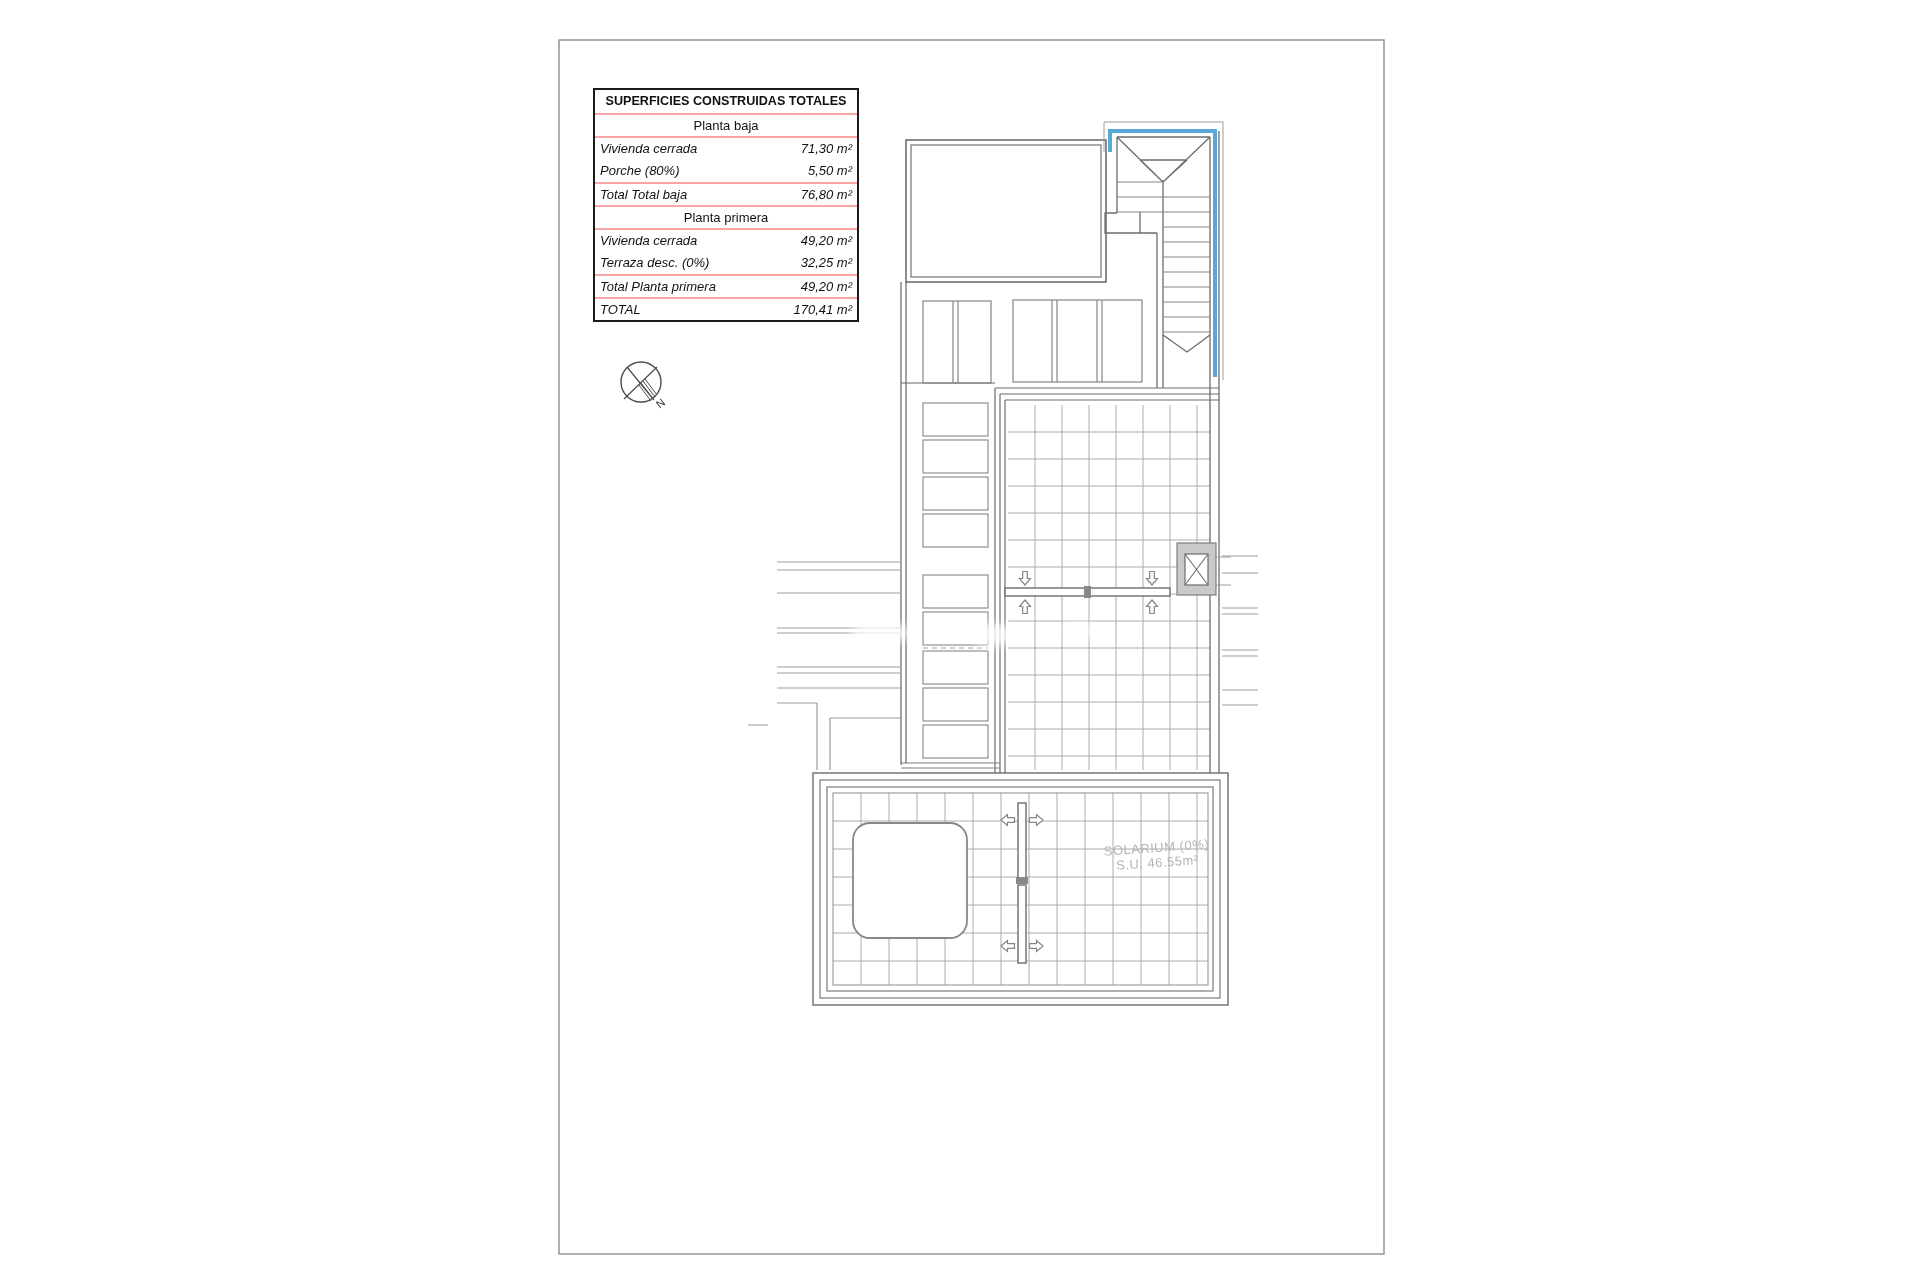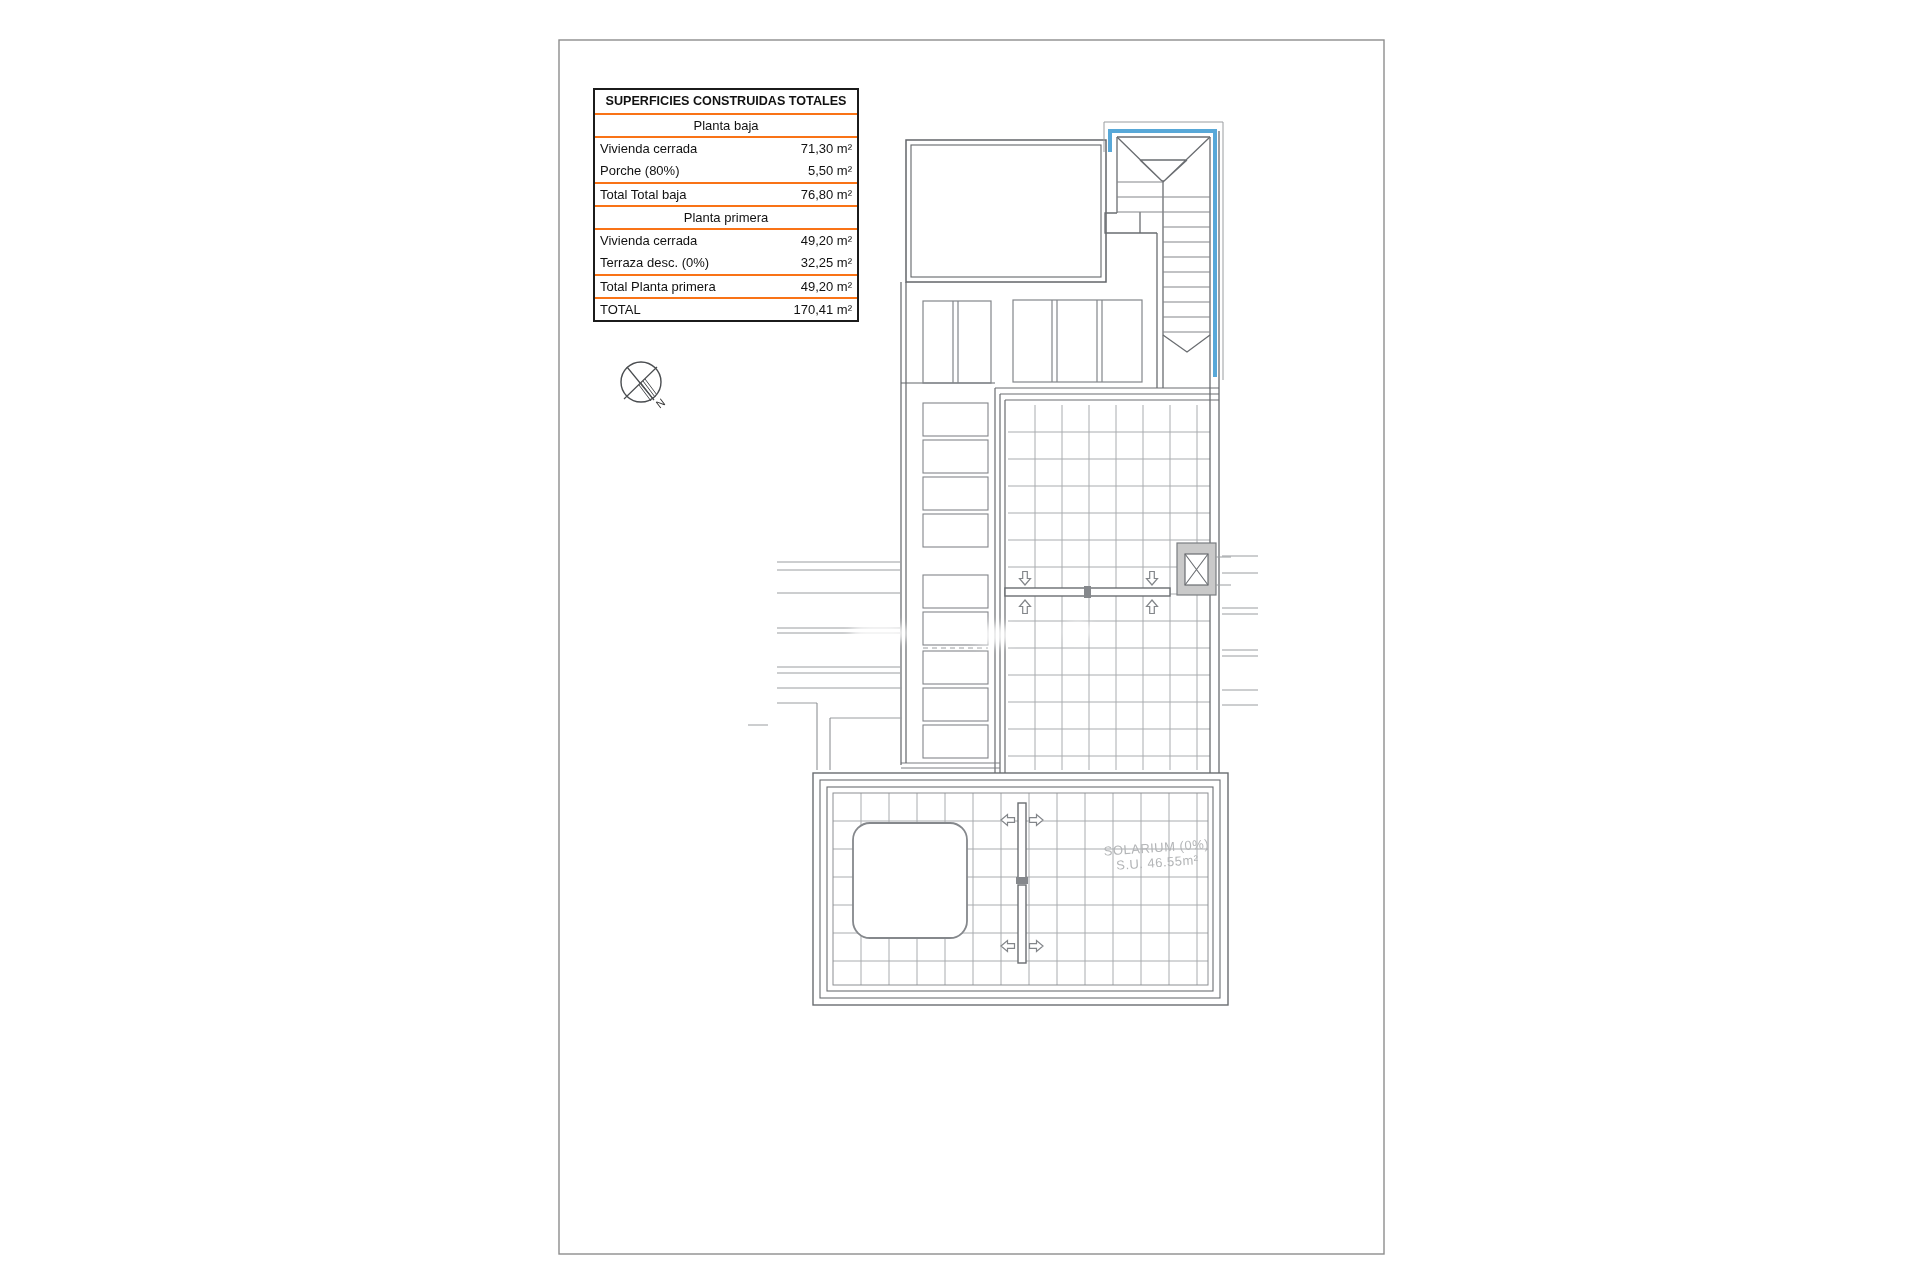--- a/index.html
+++ b/index.html
@@ -4,27 +4,27 @@
 <style>
   html,body{margin:0;padding:0;background:#ffffff;width:1920px;height:1280px;overflow:hidden;
             font-family:"Liberation Sans", sans-serif;}
   .sheet{position:absolute;left:0;top:0;width:1920px;height:1280px;background:#fff;}
   svg.plan{position:absolute;left:0;top:0;width:1920px;height:1280px;}
 
   
   .areas-table{position:absolute;left:593px;top:88px;width:262px;
                border:2px solid #1b1b1b;background:#fff;color:#111;text-align:right;}
   .trow{display:flex;align-items:center;height:23px;box-sizing:border-box;
-        border-top:2px solid #f97316;padding:0 5px;font-size:13px;line-height:23px;}
+        border-top:2px solid #fca5a5;padding:0 5px;font-size:13px;line-height:23px;}
   .trow:first-child{border-top:none;}
   .trow.no-line{border-top:none;}
   .trow.center{justify-content:center;}
   .trow.hdr{font-weight:bold;font-size:12.6px;}
-  .tl{white-space:nowrap;}
-  .tv{margin-left:auto;white-space:nowrap;}
+  .tl{white-space:nowrap;font-style:italic;}
+  .tv{margin-left:auto;white-space:nowrap;font-style:italic;}
 </style>
 </head>
 <body>
 
 <div class="sheet">
 
   <div class="areas-table">
     <div class="trow hdr center">
         <span>SUPERFICIES CONSTRUIDAS TOTALES</span>
       </div>

